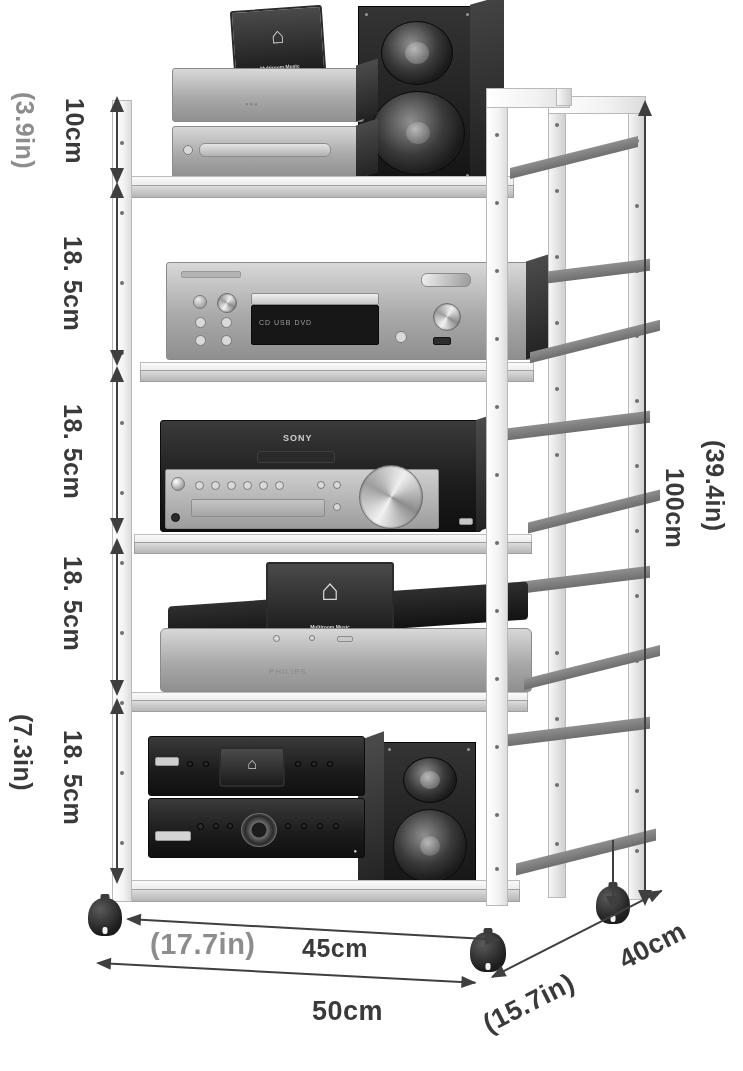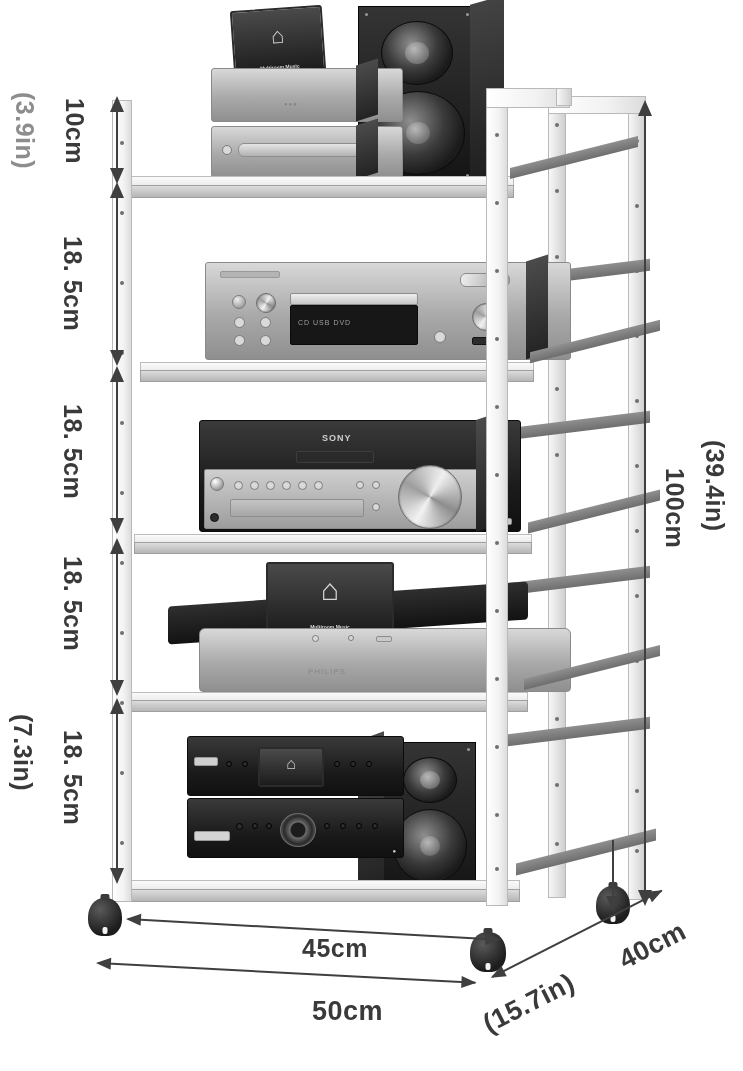--- a/index.html
+++ b/index.html
@@ -25,21 +25,21 @@
   .shelfwrap{position:absolute;}
   .shelf-top{position:absolute;background:linear-gradient(180deg,#fafafa,#e9e9e9);border:1px solid #bdbdbd;}
   .shelf-face{position:absolute;background:linear-gradient(180deg,#dcdcdc,#b6b6b6);border:1px solid #9f9f9f;}
   .shelf-deck{position:absolute;background:linear-gradient(180deg,#8f8f8f,#6e6e6e);}
   .caster{position:absolute;}
   .caster .body{position:absolute;inset:0;background:radial-gradient(circle at 35% 30%,#5a5a5a,#1d1d1d 70%);border-radius:46% 46% 40% 40%/50% 50% 44% 44%;}
   .caster .slot{position:absolute;bottom:2px;left:50%;transform:translateX(-50%);width:5px;height:7px;background:#f4f4f4;border-radius:2px;}
   .caster .cap{position:absolute;top:-4px;left:50%;transform:translateX(-50%);width:9px;height:6px;background:#3b3b3b;border-radius:2px;}
 
   
-  .dev{position:absolute;border-radius:3px;margin-left:39px;}
+  .dev{position:absolute;border-radius:3px;}
   .dev-silver{background:linear-gradient(180deg,#d8d8d8,#a9a9a9 55%,#8f8f8f);border:1px solid #8a8a8a;}
   .dev-black{background:linear-gradient(180deg,#3a3a3a,#1b1b1b 60%,#101010);border:1px solid #0c0c0c;}
   .dev-side{position:absolute;background:linear-gradient(180deg,#4b4b4b,#232323);}
   .knob{position:absolute;border-radius:50%;background:
       conic-gradient(from 210deg,#f2f2f2,#9e9e9e 25%,#efefef 50%,#8d8d8d 75%,#f2f2f2);
       border:1px solid #6d6d6d;box-shadow:0 0 2px rgba(0,0,0,.5) inset;}
   .dot{position:absolute;border-radius:50%;background:#d9d9d9;border:1px solid #7a7a7a;}
   .dot.dark{background:#2c2c2c;border-color:#000;}
   .bar{position:absolute;background:#c9c9c9;border:1px solid #8d8d8d;border-radius:2px;}
   .bar.dark{background:#151515;border-color:#000;}
@@ -332,20 +332,21 @@
   <div class="ar up" style="left:638px;top:100px;"></div>
   <div class="ar down" style="left:638px;top:890px;"></div>
   <div class="lbl vlbl lbl-dark" style="left:660px;top:468px;font-size:25px;">100cm</div>
   <div class="lbl vlbl lbl-dark" style="left:700px;top:440px;font-size:25px;">(39.4in)</div>
 
   <div class="rot" style="left:128px;top:918px;transform:rotate(3.2deg);">
     <div class="hline" style="left:0;top:0;width:372px;"></div>
     <div class="ar left" style="left:-2px;top:-5px;"></div>
     <div class="ar right" style="left:358px;top:-5px;"></div>
   </div>
+  <div class="lbl lbl-lite" style="left:150px;top:928px;font-size:29px;">(17.7in)</div>
   <div class="lbl lbl-dark" style="left:302px;top:934px;font-size:25px;">45cm</div>
 
   <div class="rot" style="left:98px;top:962px;transform:rotate(3.0deg);">
     <div class="hline" style="left:0;top:0;width:378px;"></div>
     <div class="ar left" style="left:-2px;top:-5px;"></div>
     <div class="ar right" style="left:364px;top:-5px;"></div>
   </div>
   <div class="lbl lbl-dark" style="left:312px;top:996px;font-size:27px;">50cm</div>
 
   <div class="rot" style="left:492px;top:976px;transform:rotate(-27deg);">

